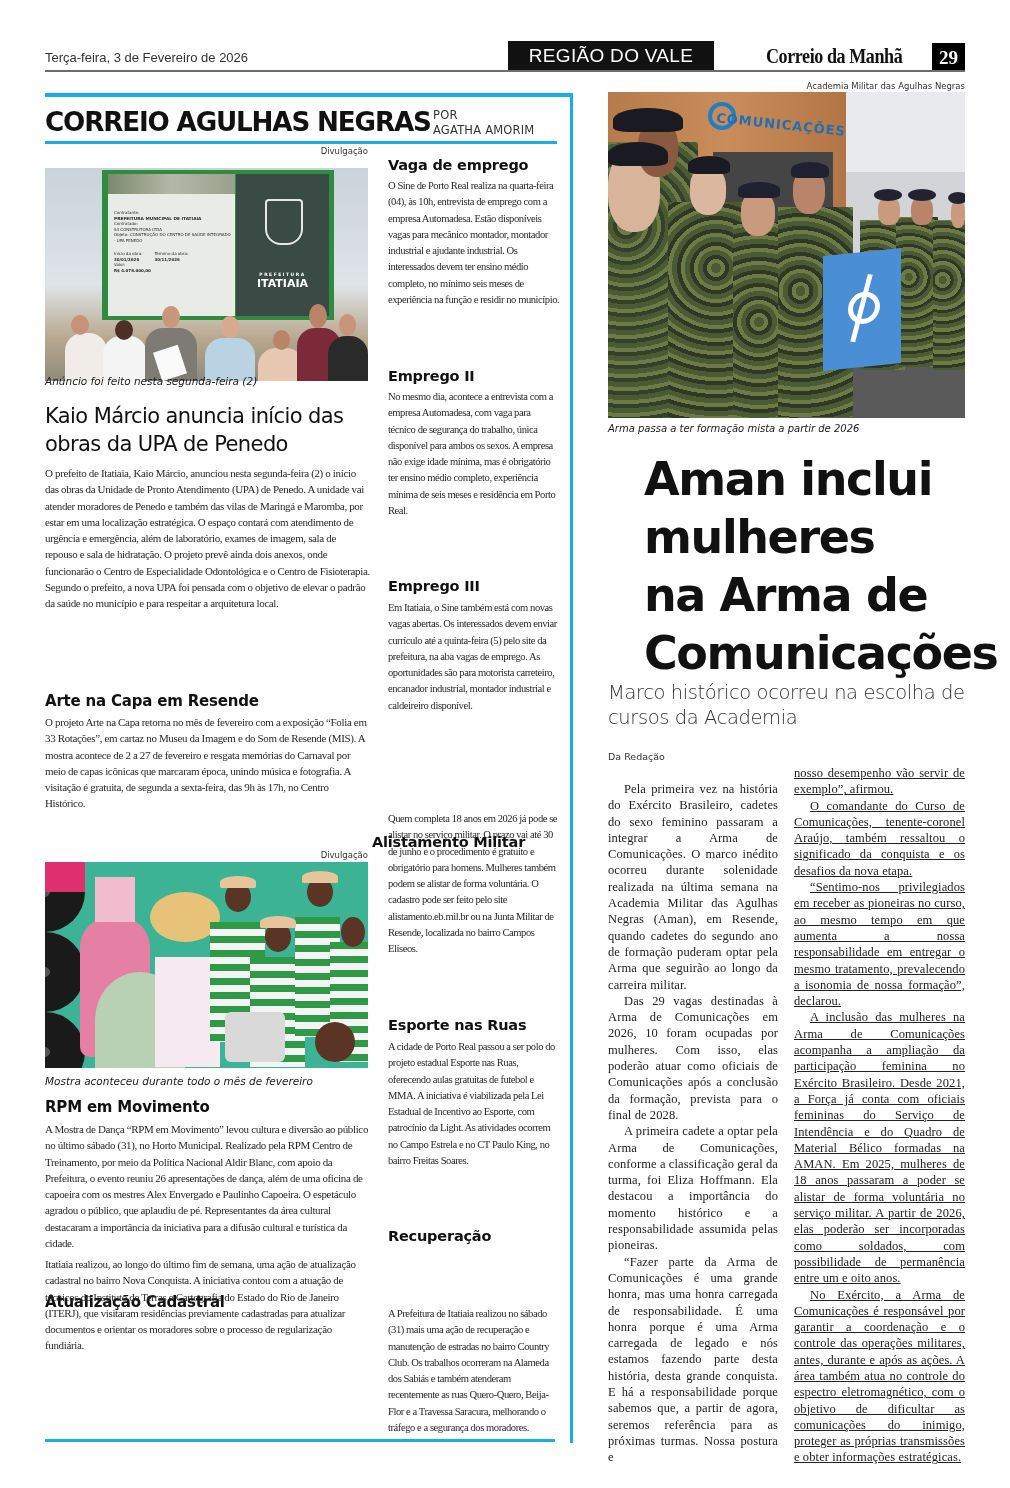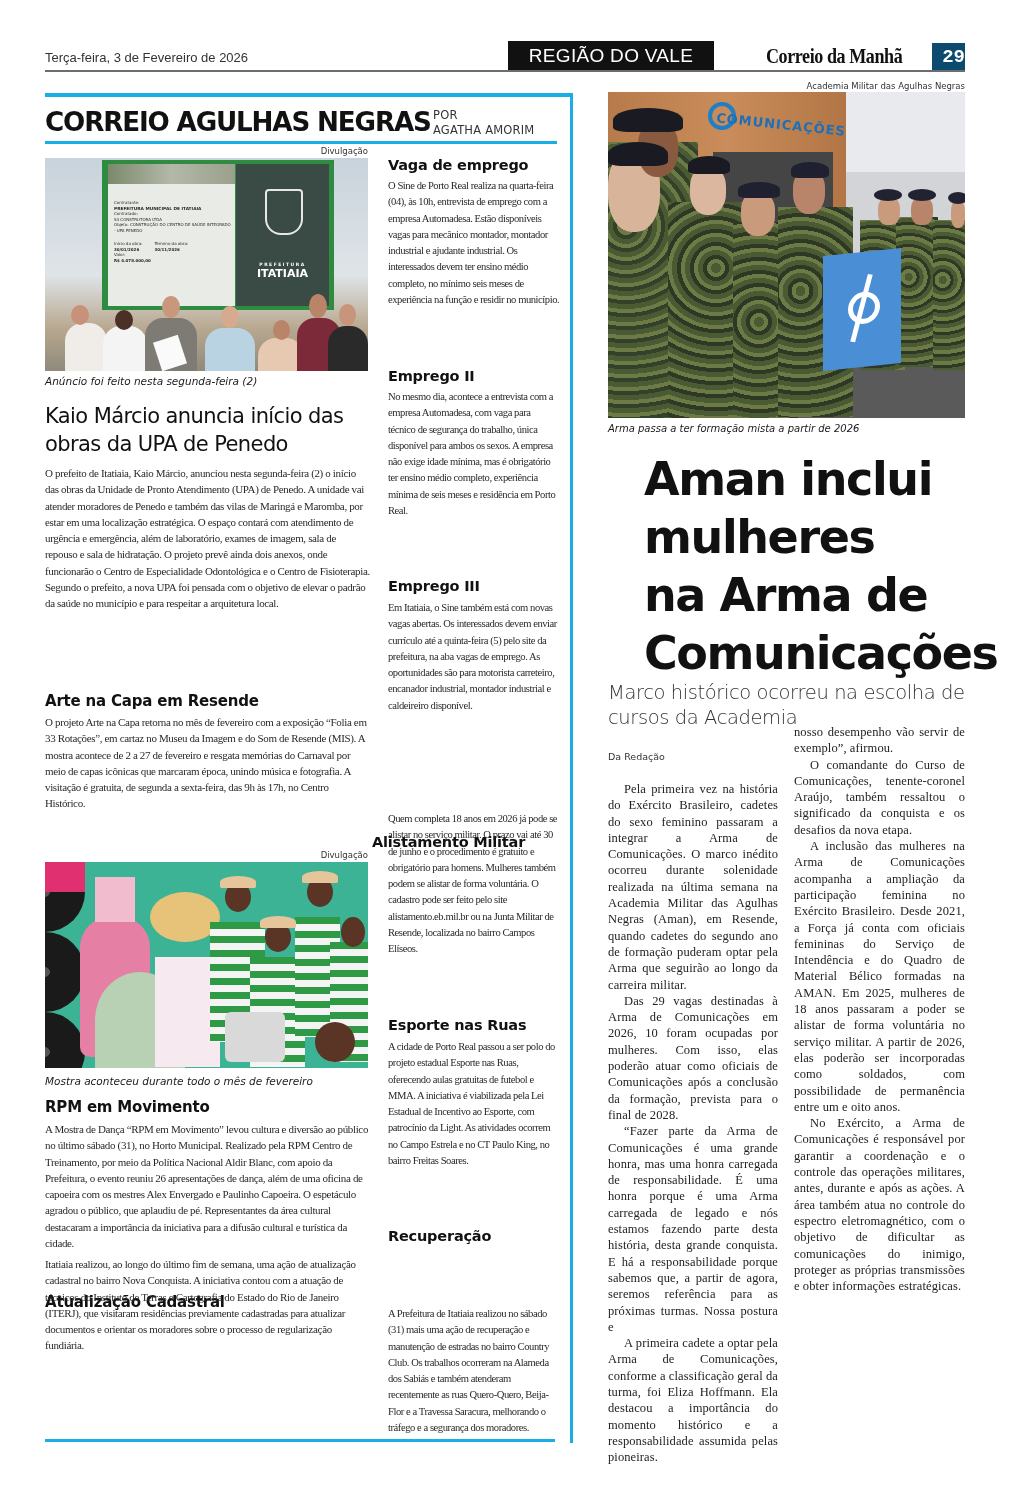--- a/index.html
+++ b/index.html
@@ -5,38 +5,38 @@
   html, body { margin: 0; padding: 0; background: #ffffff; }
   body { width: 1010px; height: 1488px; position: relative; overflow: hidden; color: #1a1a1a; }
   .abs { position: absolute; }
 
   
   #hdr-date { left: 45px; top: 50px; font-size: 13px; color: #333; font-family: "Liberation Sans", sans-serif; }
   #hdr-rule { left: 45px; top: 70px; width: 920px; height: 2px; background: #6d6d6d; }
   #hdr-section { left: 508px; top: 41px; width: 206px; height: 29px; background: #111; color: #fff;
     font-family: Liberation Sans, sans-serif; font-size: 19px; letter-spacing: 0.3px; line-height: 29px; text-align: center; }
   #hdr-paper { left: 766px; top: 44px; font-family: "Liberation Serif", serif; font-weight: bold; font-size: 21px; color: #111; transform: scaleX(0.86); transform-origin: left; letter-spacing: -0.5px; }
-  #hdr-page { left: 932px; top: 43px; width: 33px; height: 29px; background: #0c4a6e; color: #fff; font-family: Liberation Mono, monospace; font-weight: bold; font-size: 19px; line-height: 29px; text-align: right; }
+  #hdr-page { left: 932px; top: 43px; width: 33px; height: 29px; background: #000000; color: #fff; font-family: Liberation Serif, serif; font-weight: bold; font-size: 19px; line-height: 29px; text-align: center; }
 
   
   .blue { background: #1aaee5; }
   #box-top { left: 45px; top: 93px; width: 528px; height: 4px; }
   #box-right { left: 570px; top: 93px; width: 3px; height: 1350px; }
   #box-bottom { left: 45px; top: 1439px; width: 510px; height: 3px; }
   #col-title-underline { left: 45px; top: 141px; width: 512px; height: 3px; }
 
   #col-title { left: 45px; top: 106px; font-family: "DejaVu Sans", sans-serif; font-weight: bold; font-size: 27px; letter-spacing: -1.2px; color: #111; transform: scaleX(0.97); transform-origin: left; }
   #col-byline { left: 433px; top: 108px; font-family: "DejaVu Sans", sans-serif; font-size: 11.5px; line-height: 15px; color: #333; letter-spacing: 0.2px; }
 
   .credit { font-family: "DejaVu Sans", sans-serif; font-size: 8.5px; color: #333; text-align: right; }
   .caption { font-family: "DejaVu Sans", sans-serif; font-style: italic; font-size: 10.5px; color: #1a1a1a; }
 
   
   .photo { overflow: hidden; }
-  #photo1 { left: 45px; top: 158px; width: 323px; height: 213px;
+  #photo1 { left: 45px; top: 168px; width: 323px; height: 213px;
     background: linear-gradient(180deg, #c9d3db 0%, #dfe4e8 55%, #b8a88f 80%, #8f8a7c 100%); }
   #photo2 { left: 45px; top: 862px; width: 323px; height: 206px; background: #3bb394; }
   #photo3 { left: 608px; top: 92px; width: 357px; height: 326px; background: #d6d8dc; }
 
   
   #main-left-headline { left: 45px; top: 402px; width: 330px; font-family: "DejaVu Sans", sans-serif; font-size: 21px; line-height: 28px; color: #111; letter-spacing: -0.6px; }
   .body-sans { font-family: "DejaVu Sans", sans-serif; font-size: 11px; line-height: 16.3px; color: #2a2a2a; letter-spacing: -0.35px; }
   .subhead { font-family: "DejaVu Sans", sans-serif; font-size: 15px; font-weight: 600; color: #111; letter-spacing: -0.2px; }
   .subhead-mid { font-family: "DejaVu Sans", sans-serif; font-size: 14.5px; font-weight: 600; color: #111; letter-spacing: -0.2px; }
   .body-mid { font-family: "DejaVu Sans", sans-serif; font-size: 10.6px; line-height: 16.3px; color: #2a2a2a; letter-spacing: -0.45px; }
@@ -247,22 +247,23 @@
   <div>mulheres</div>
   <div>na Arma de</div>
   <div>Comunicações</div>
 </div>
 <div class="abs" id="subheadline">Marco histórico ocorreu na escolha de cursos da Academia</div>
 <div class="abs" id="byline">Da Redação</div>
 
 <div class="abs body-serif" style="left:608px; top:781px; width:170px;">
   <p>Pela primeira vez na história do Exército Brasileiro, cadetes do sexo feminino passaram a integrar a Arma de Comunicações. O marco inédito ocorreu durante solenidade realizada na última semana na Academia Militar das Agulhas Negras (Aman), em Resende, quando cadetes do segundo ano de formação puderam optar pela Arma que seguirão ao longo da carreira militar.</p>
   <p>Das 29 vagas destinadas à Arma de Comunicações em 2026, 10 foram ocupadas por mulheres. Com isso, elas poderão atuar como oficiais de Comunicações após a conclusão da formação, prevista para o final de 2028.</p>
+  <p>A primeira cadete a optar pela Arma de Comunicações, conforme a classificação geral da turma, foi Eliza Hoffmann. Ela destacou a importância do momento histórico e a responsabilidade assumida pelas pioneiras.</p>
   <p>“Fazer parte da Arma de Comunicações é uma grande honra, mas uma honra carregada de responsabilidade. É uma honra porque é uma Arma carregada de legado e nós estamos fazendo parte desta história, desta grande conquista. E há a responsabilidade porque sabemos que, a partir de agora, seremos referência para as próximas turmas. Nossa postura e</p>
-  <p>A primeira cadete a optar pela Arma de Comunicações, conforme a classificação geral da turma, foi Eliza Hoffmann. Ela destacou a importância do momento histórico e a responsabilidade assumida pelas pioneiras.</p>
-</div>
-
-<div class="abs body-serif" style="left:794px; top:724px; width:171px;">
+</div>
+
+<div class="abs body-serif" style="left:794px; top:765px; width:171px;text-decoration:underline;">
   <p class="noindent">nosso desempenho vão servir de exemplo”, afirmou.</p>
   <p>O comandante do Curso de Comunicações, tenente-coronel Araújo, também ressaltou o significado da conquista e os desafios da nova etapa.</p>
+  <p>“Sentimo-nos privilegiados em receber as pioneiras no curso, ao mesmo tempo em que aumenta a nossa responsabilidade em entregar o mesmo tratamento, prevalecendo a isonomia de nossa formação”, declarou.</p>
   <p>A inclusão das mulheres na Arma de Comunicações acompanha a ampliação da participação feminina no Exército Brasileiro. Desde 2021, a Força já conta com oficiais femininas do Serviço de Intendência e do Quadro de Material Bélico formadas na AMAN. Em 2025, mulheres de 18 anos passaram a poder se alistar de forma voluntária no serviço militar. A partir de 2026, elas poderão ser incorporadas como soldados, com possibilidade de permanência entre um e oito anos.</p>
   <p>No Exército, a Arma de Comunicações é responsável por garantir a coordenação e o controle das operações militares, antes, durante e após as ações. A área também atua no controle do espectro eletromagnético, com o objetivo de dificultar as comunicações do inimigo, proteger as próprias transmissões e obter informações estratégicas.</p>
 </div>
 
 </body></html>

